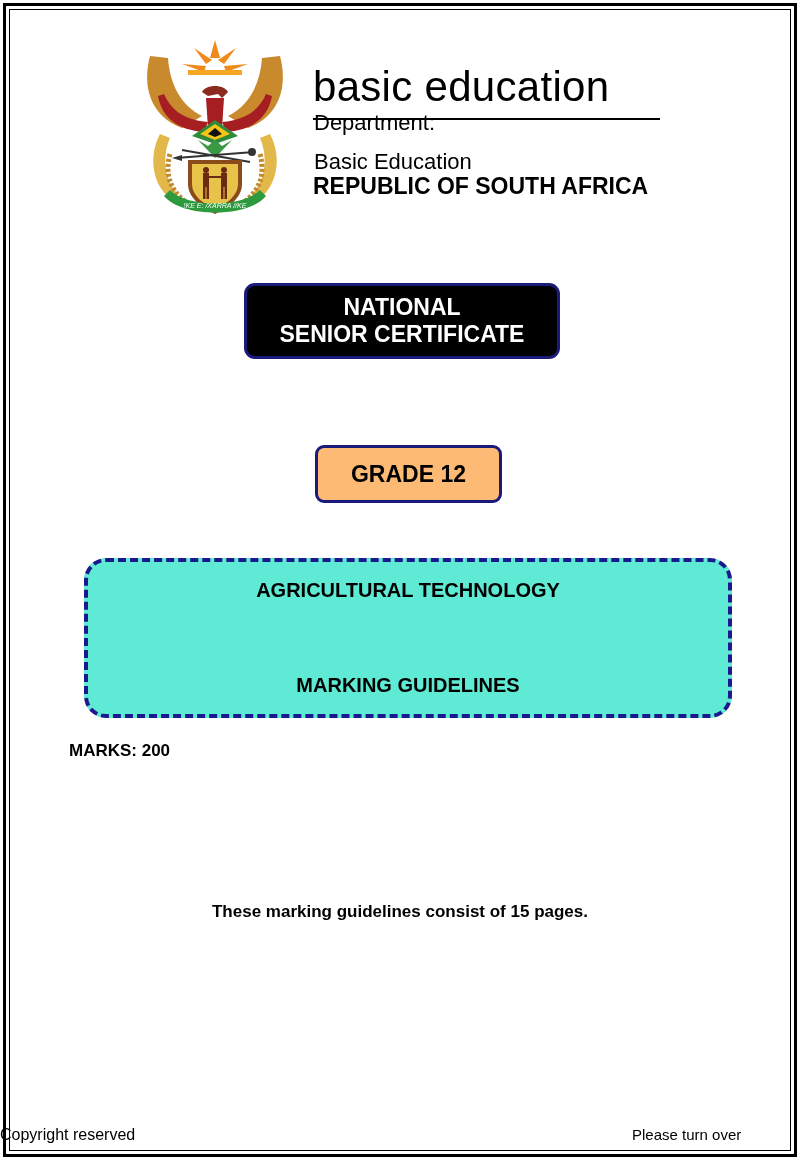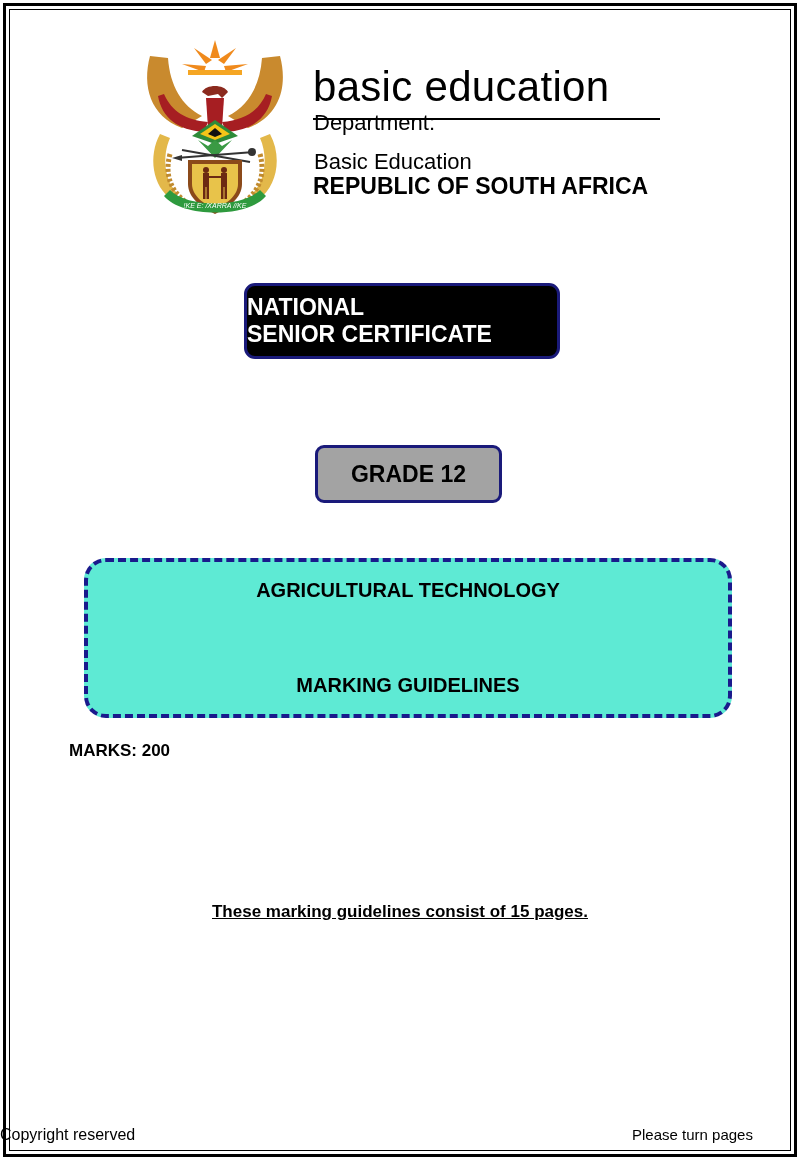--- a/index.html
+++ b/index.html
@@ -12,32 +12,32 @@
     .crest { position: absolute; left: 142px; top: 36px; width: 146px; height: 180px; }
     .brand-title { position: absolute; left: 313px; top: 66px; font-size: 42px; letter-spacing: 0.3px;
            font-family: "Liberation Sans", sans-serif; line-height: 1; }
     .brand-rule { position: absolute; left: 313px; top: 118px; width: 347px; height: 2px; background: #000; }
     .dept-line1 { position: absolute; left: 314px; top: 112px; font-size: 22px; line-height: 1; }
     .dept-line2 { position: absolute; left: 314px; top: 151px; font-size: 22px; line-height: 1; }
     .dept-line3 { position: absolute; left: 313px; top: 175px; font-size: 23px; font-weight: bold; line-height: 1; }
 
     .nsc-box { position: absolute; left: 244px; top: 283px; width: 310px; height: 70px;
            background: #000; border: 3px solid #1a1a7a; border-radius: 11px;
-           color: #fff; font-weight: bold; font-size: 23px; 
+           color: #fff; font-weight: bold; font-size: 23px; text-align: center;
            display: flex; flex-direction: column; justify-content: center; line-height: 27px; }
     .grade-box { position: absolute; left: 315px; top: 445px; width: 181px; height: 52px;
-           background: #a3a3a3; border: 3px solid #1a1a7a; border-radius: 9px;
+           background: #fdba74; border: 3px solid #1a1a7a; border-radius: 9px;
            font-weight: bold; font-size: 23px; text-align: center; line-height: 52px; }
     .subject-box { position: absolute; left: 84px; top: 558px; width: 640px; height: 152px;
            background: #5eead4; border: 4px dashed #1a1a8c; border-radius: 22px;
            text-align: center; font-weight: bold; font-size: 20px; }
     .subject-box .line { position: absolute; left: 0; right: 0; }
     .marks { position: absolute; left: 49px; top: 741px; font-weight: bold; font-size: 17px; margin-left: 20px; }
     .pages-note { position: absolute; left: 0; width: 800px; top: 902px; text-align: center;
-           font-weight: bold; font-size: 17px; text-decoration: underline; }
+           font-weight: bold; font-size: 17px; }
     .footer-left { position: absolute; left: 0; top: 1126px; font-size: 16px; }
     .footer-right { position: absolute; left: 632px; top: 1126px; font-size: 15px; }
   </style>
 </head>
 <body>
 
 <div class="page-border-outer"></div>
 <div class="page-border-inner"></div>
 
 <div class="crest">
@@ -113,13 +113,13 @@
 <div class="subject-box">
   <div class="line" style="top: 17px;">AGRICULTURAL TECHNOLOGY</div>
   <div class="line" style="top: 112px;">MARKING GUIDELINES</div>
 </div>
 
 <div class="marks">MARKS: 200</div>
 
 <div class="pages-note">These marking guidelines consist of 15 pages.</div>
 
 <div class="footer-left">Copyright reserved</div>
-<div class="footer-right">Please turn pages</div>
+<div class="footer-right">Please turn over</div>
 
 </body></html>

